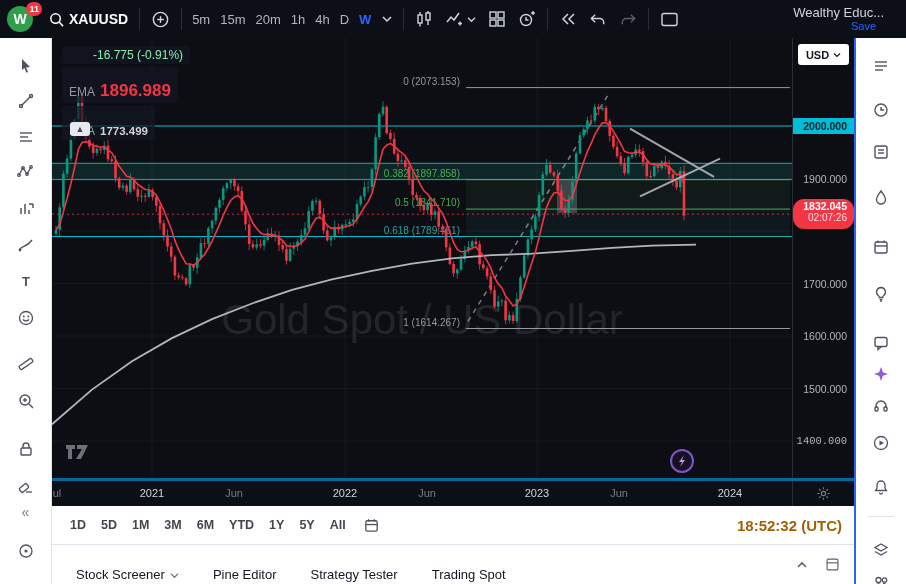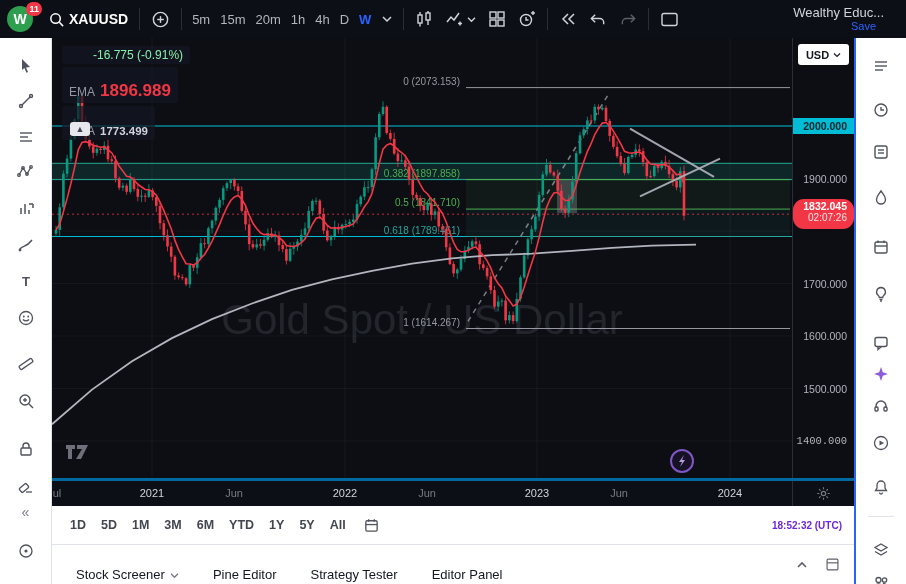--- a/index.html
+++ b/index.html
@@ -57,21 +57,21 @@
   
   .time-axis { height:28px; flex:0 0 28px; background:#0d0f17; border-top:3px solid #0369a1; position:relative; overflow:hidden; }
   .ttick { position:absolute; top:6px; width:30px; text-align:center; font-size:11px; color:#787b86; cursor:ew-resize; }
   .ttick.major { color:#d1d4dc; }
   .axis-gear { position:absolute; right:0; top:0; bottom:0; width:62px; border-left:1px solid #2a2e39; display:flex; align-items:center; justify-content:center; color:#787b86; cursor:pointer; }
 
   
   .range-bar { height:38px; flex:0 0 38px; background:#fff; display:flex; align-items:center; padding:0 12px 0 18px; color:#131722; }
   .rng { font-size:12.5px; font-weight:600; margin-right:15px; cursor:pointer; color:#434651; }
   .goto-date { color:#50535e; cursor:pointer; display:flex; align-items:center; margin-left:2px; }
-  .clock { margin-left:auto; font-size:10px; font-weight:600; color:#6d28d9; cursor:pointer; }
+  .clock { margin-left:auto; font-size:15px; font-weight:600; color:#a16207; cursor:pointer; }
 
   
   .bottom-tabs { height:40px; flex:0 0 40px; background:#fff; border-top:1px solid #e0e3eb; display:flex; align-items:center; padding-left:24px; gap:34px; }
   .btab { font-size:13px; color:#131722; font-weight:500; cursor:pointer; display:flex; align-items:center; gap:5px;margin-top:20px; }
   .btab .caret { color:#787b86; }
   .tabs-right { margin-left:auto; display:flex; gap:16px; padding-right:14px; color:#5d606b; align-items:center; }
   .tabs-right span { cursor:pointer; display:flex; }
 
   
   .right-toolbar { flex:0 0 52px; background:#fff; border-left:2px solid #2962ff; position:relative; overflow:hidden; }
@@ -767,21 +767,21 @@
               </svg>
           </span>
         </span>
         <span class="btab">
             <span>Pine Editor</span>
           </span>
         <span class="btab">
             <span>Strategy Tester</span>
           </span>
         <span class="btab">
-            <span>Editor Panel</span>
+            <span>Trading Spot</span>
           </span>
         <span class="tabs-right">
           <span>
             <svg width="14" height="12" viewBox="0 0 14 12" fill="none" stroke="currentColor" stroke-width="1.6">
                 <path d="M3 8 l4 -4 4 4"></path>
               </svg>
           </span>
           <span>
             <svg width="15" height="15" viewBox="0 0 18 18" fill="none" stroke="currentColor" stroke-width="1.4">
                 <rect x="2.5" y="2.5" width="13" height="13" rx="1.5"></rect>

